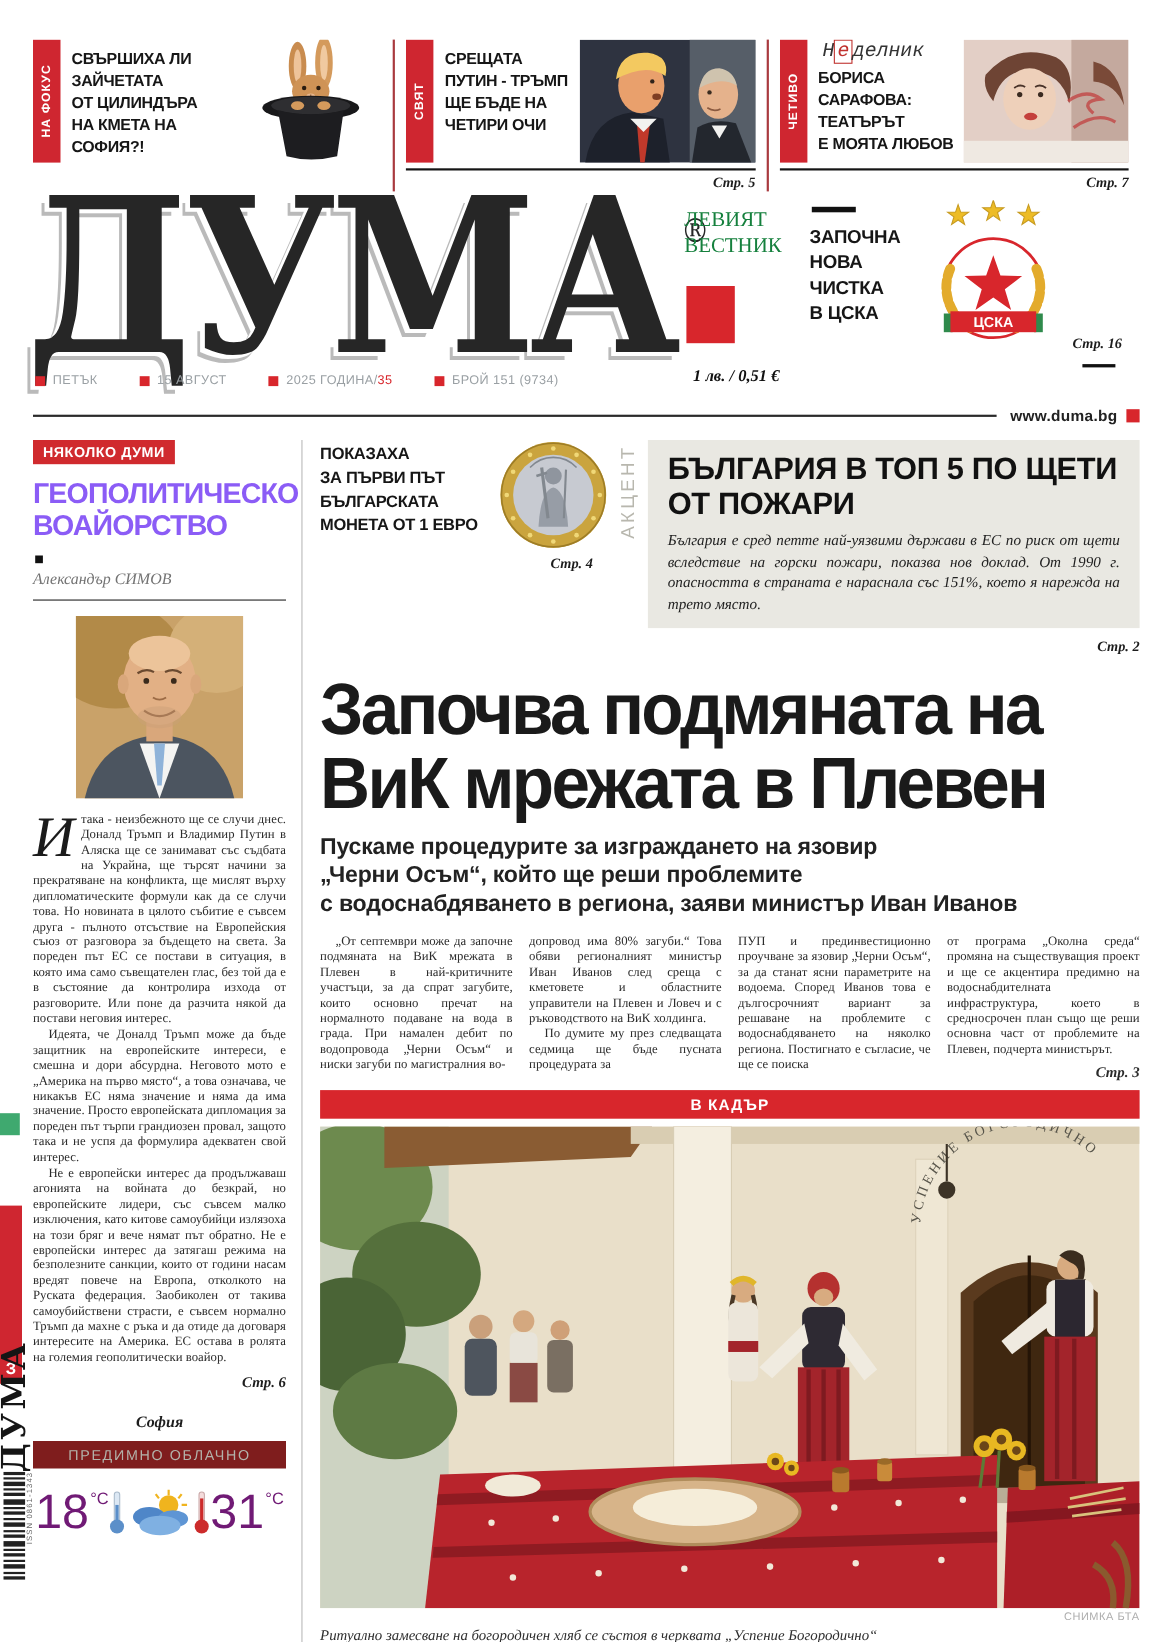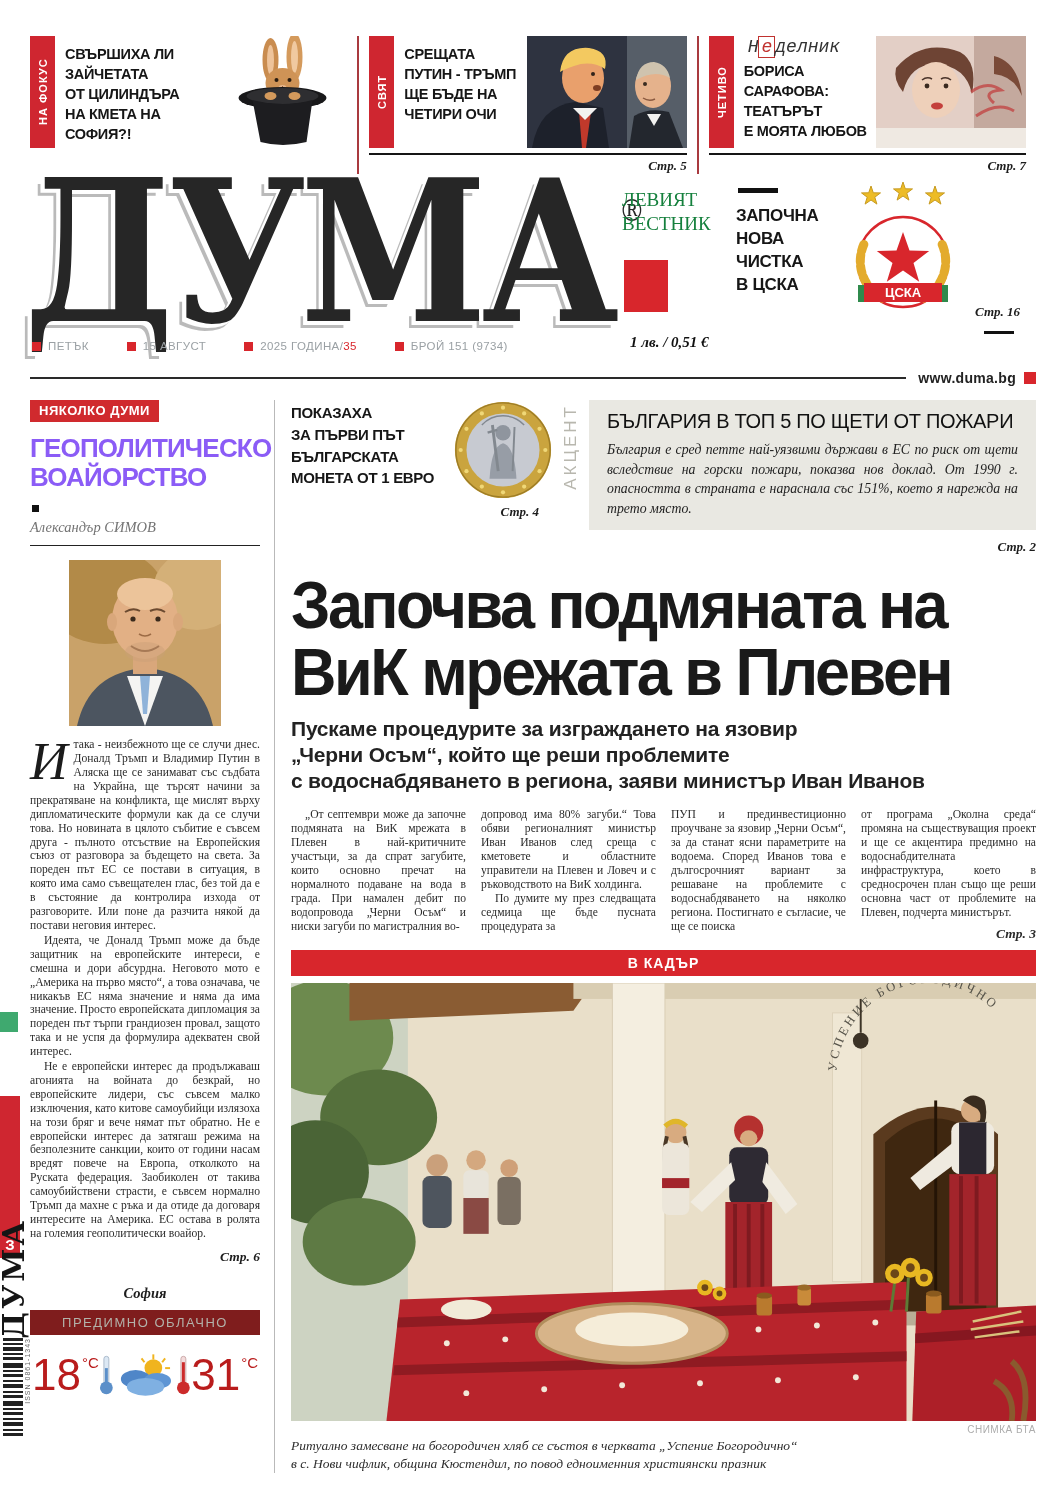--- a/index.html
+++ b/index.html
@@ -73,36 +73,36 @@
   .op-photo{display:block;margin:0 auto 12px;}
   .op-body{font-size:11.6px;line-height:1.2;text-align:justify;color:#2b2b2b;}
   .op-body p{margin:0 0 1px 0;text-indent:14px;}
   .op-body p.nofirst{text-indent:0;}
   .dropcap{float:left;font-size:52px;line-height:0.8;font-style:italic;padding:3px 6px 0 0;color:#1b1b1b;}
   .op-page{text-align:right;font-style:italic;font-weight:bold;font-size:13.5px;margin-top:8px;}
   .w-city{text-align:center;font-weight:bold;font-style:italic;font-size:14.5px;margin-top:20px;}
   .w-cond{background:#7f1d1d;color:#b3b2aa;text-align:center;font-family:"Liberation Sans",sans-serif;
           font-size:13px;letter-spacing:1.5px;padding:5px 0;margin-top:8px;}
   .w-row{display:flex;align-items:center;justify-content:space-between;margin-top:18px;padding:0 2px;}
-  .w-temp{font-family:"Liberation Sans",sans-serif;font-size:44px;color:#b91c1c;line-height:1;display:flex;}
+  .w-temp{font-family:"Liberation Sans",sans-serif;font-size:44px;color:#701a75;line-height:1;display:flex;}
   .w-unit{font-size:15px;margin-top:2px;margin-left:1px;}
 
   
   .top-row{display:flex;align-items:flex-start;}
   .coin-teaser{width:262px;flex:0 0 auto;}
   .coin-inner{display:flex;}
   .coin-title{flex:1;font-family:"Liberation Sans",sans-serif;font-weight:bold;font-size:15px;
               line-height:1.45;letter-spacing:-0.3px;white-space:pre-line;color:#161616;padding-top:2px;}
   .coin-page{text-align:right;font-style:italic;font-weight:bold;font-size:13px;margin-top:4px;padding-right:14px;}
   .accent-labelbox{width:36px;flex:0 0 auto;display:flex;justify-content:center;padding-top:4px;}
   .accent-label{color:#b8b7ae;font-family:"Liberation Sans",sans-serif;font-size:17px;letter-spacing:3px;
                 writing-mode:vertical-rl;transform:rotate(180deg);}
   .accent-wrap{flex:1;min-width:0;}
   .accent-box{background:#e9e8e2;padding:10px 18px 12px;}
-  .accent-title{font-family:"Liberation Sans",sans-serif;font-weight:normal;font-size:20px;
+  .accent-title{font-family:"Liberation Sans",sans-serif;font-weight:bold;font-size:28px;
                 letter-spacing:-0.3px;margin:0 0 7px 0;color:#111;}
   .accent-text{font-style:italic;font-size:13.8px;line-height:1.42;text-align:justify;margin:0;color:#222;}
   .accent-page{text-align:right;font-style:italic;font-weight:bold;font-size:13px;margin-top:9px;}
 
   
   .lead-hl{font-family:"Liberation Sans",sans-serif;font-weight:bold;font-size:63px;line-height:1.02;
            letter-spacing:-2.5px;color:#1a1a1a;margin-top:16px;white-space:pre-line;
            transform:scaleY(1.05);transform-origin:top left;}
   .lead-sub{font-family:"Liberation Sans",sans-serif;font-weight:bold;font-size:21px;line-height:1.25;
             margin-top:16px;white-space:pre-line;color:#222;letter-spacing:-0.2px;}

